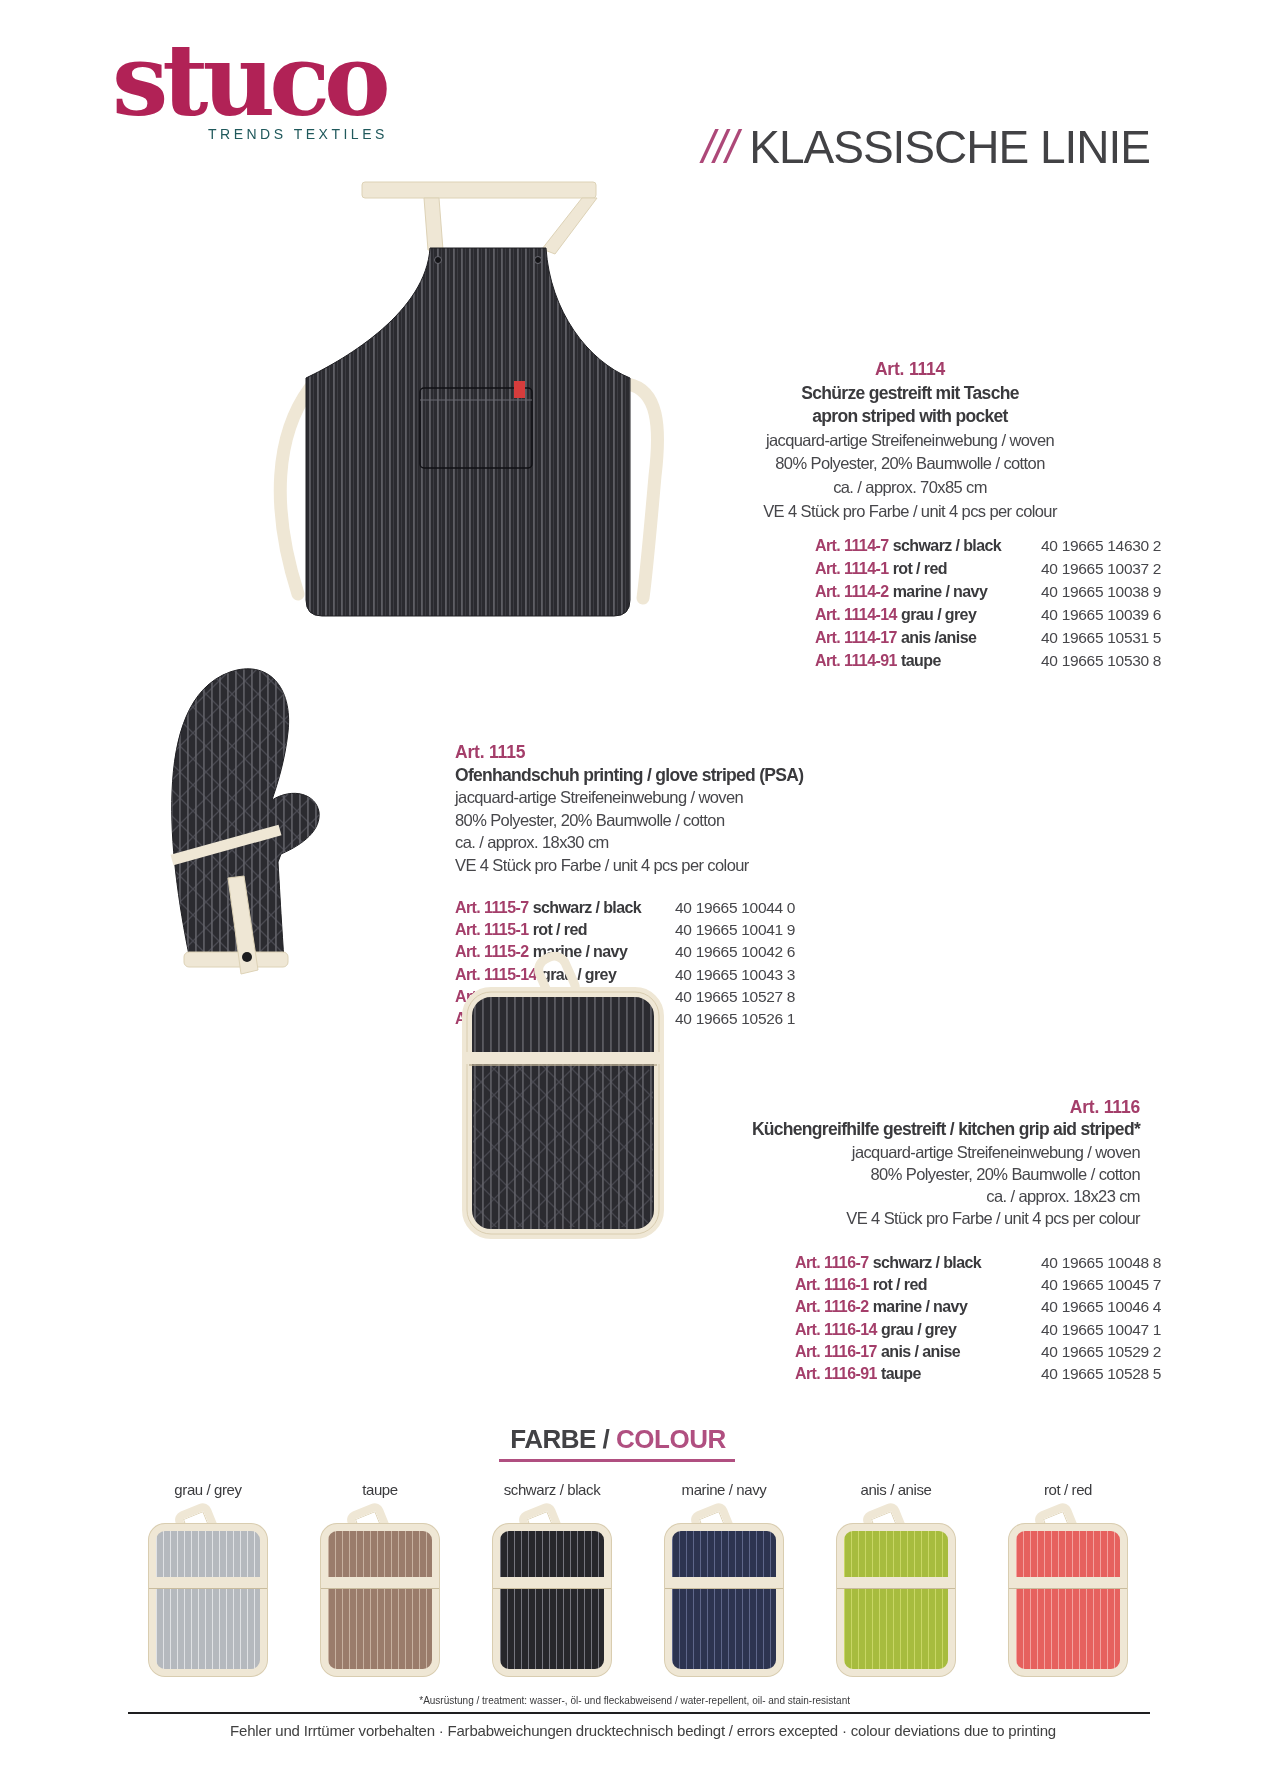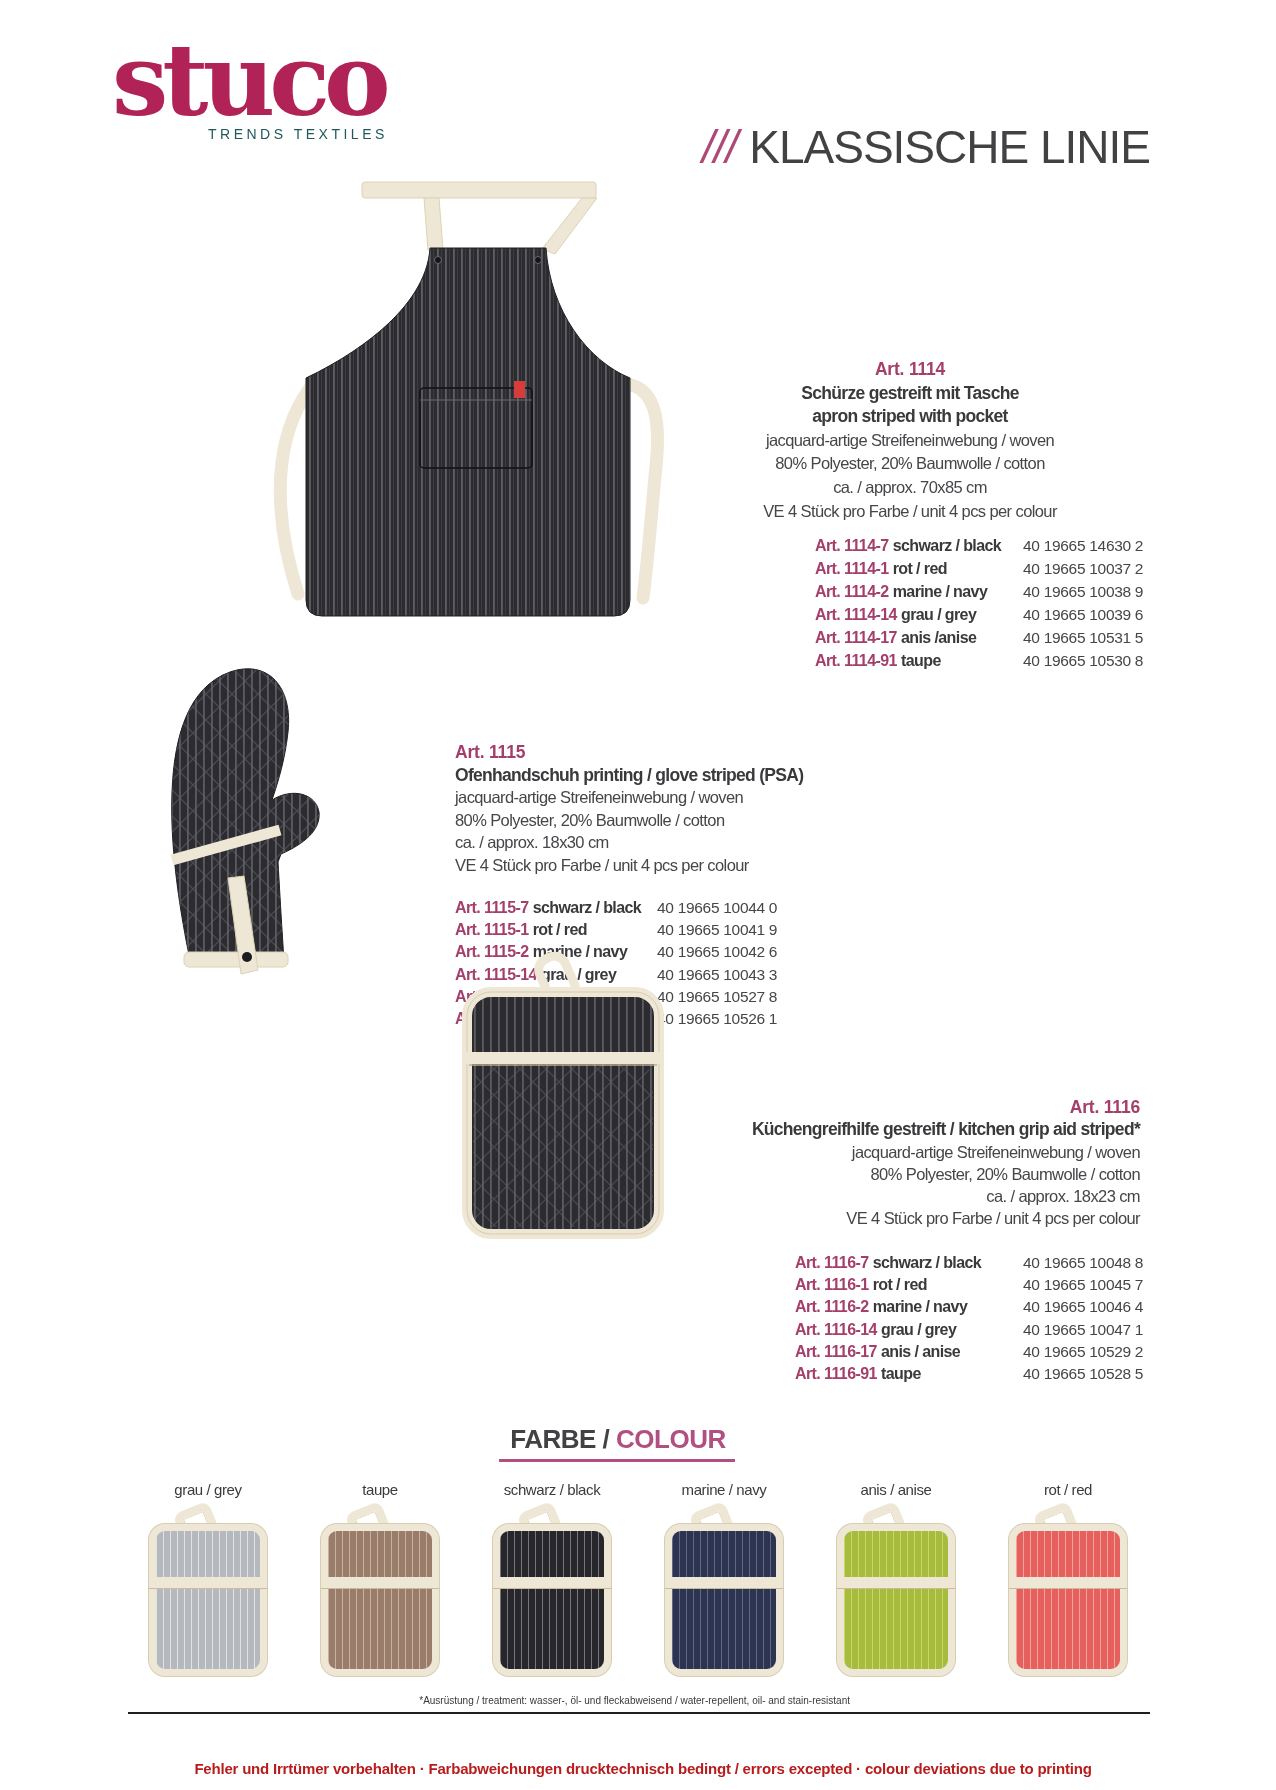--- a/index.html
+++ b/index.html
@@ -36,21 +36,21 @@
   .b1115{top:741px; left:455px; width:460px; text-align:left;
          font-size:17.5px; line-height:22.6px;}
   .b1116{top:1096px; right:136px; width:520px; text-align:right;
          font-size:17.5px; line-height:22.3px;}
   .pblock .spec{font-size:16.5px;}
   
   .vtable{position:absolute; white-space:nowrap;}
   .v1114{left:815px; top:534px; line-height:23px;}
   .v1115{left:455px; top:897px; line-height:22.2px;}
   .v1116{left:795px; top:1252px; line-height:22.2px;}
-  .vrow{display:flex;}
+  .vrow{display:flex;gap:18px;}
   .vc1{overflow:hidden;}
   .v1114 .vc1{width:208px;}
   .v1115 .vc1{width:202px;}
   .v1116 .vc1{width:228px;}
   .vart{font-weight:bold; color:#a43e6a; font-size:16px; letter-spacing:-0.6px;}
   .vcolor{font-weight:bold; color:#3a3a3d; font-size:16px; letter-spacing:-0.6px;}
   .vean{color:#46464a; font-size:15.5px; letter-spacing:-0.3px;}
   
   .img-abs{position:absolute;}
   
@@ -86,22 +86,22 @@
     position:absolute; top:46px; left:-7px; right:-7px; height:11px;
     background:#efe7d5; box-shadow:0 1px 0 #c9bc9d;
   }
   
   .footnote{
     position:absolute; top:1695px; left:160px; width:690px; text-align:right;
     font-size:10px; color:#3a3a3c; letter-spacing:0;
   }
   .foot-rule{position:absolute; top:1712px; left:128px; width:1022px; height:2px; background:#1e1e20;}
   .disclaimer{
-    position:absolute; top:1760px; left:138px; width:1010px; text-align:center;
-    font-size:15px; font-weight:bold; color:#b91c1c; letter-spacing:-0.2px;
+    position:absolute; top:1722px; left:138px; width:1010px; text-align:center;
+    font-size:15px; font-weight:normal; color:#404040; letter-spacing:-0.2px;
   }
 </style>
 </head>
 <body>
 
 <div class="page">
 
   <div class="logo">
     <div class="logo-word">stuco</div>
     <div class="logo-sub">TRENDS TEXTILES</div>

